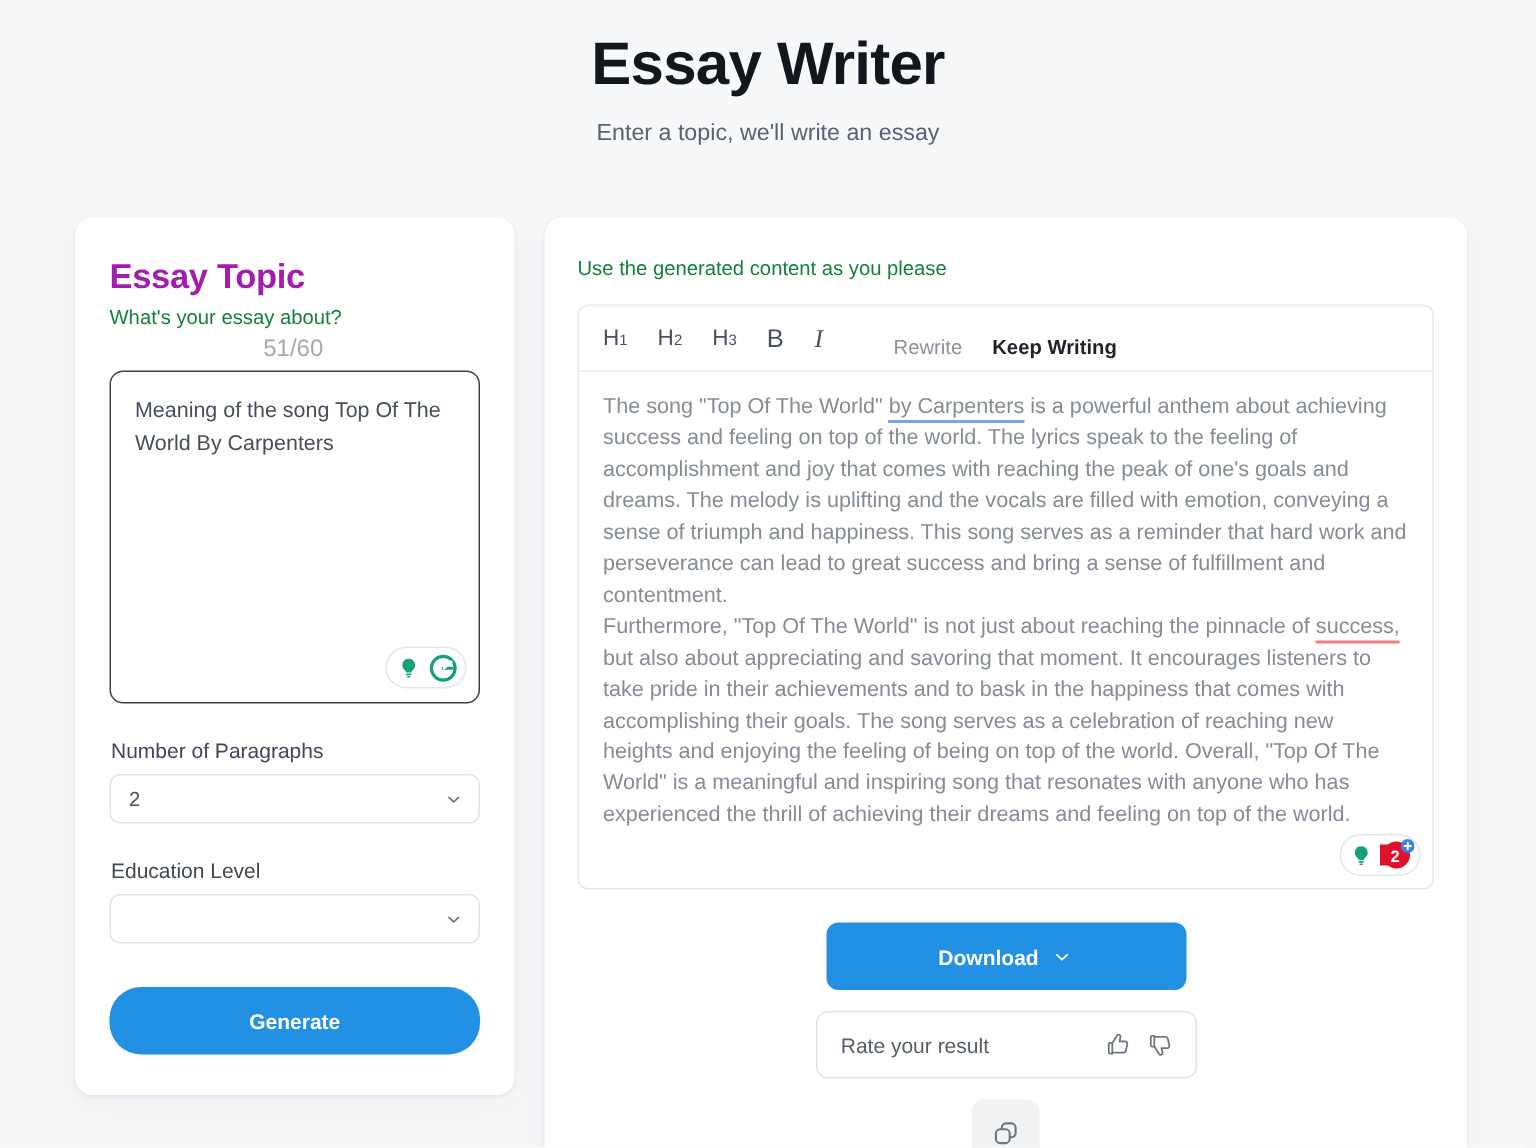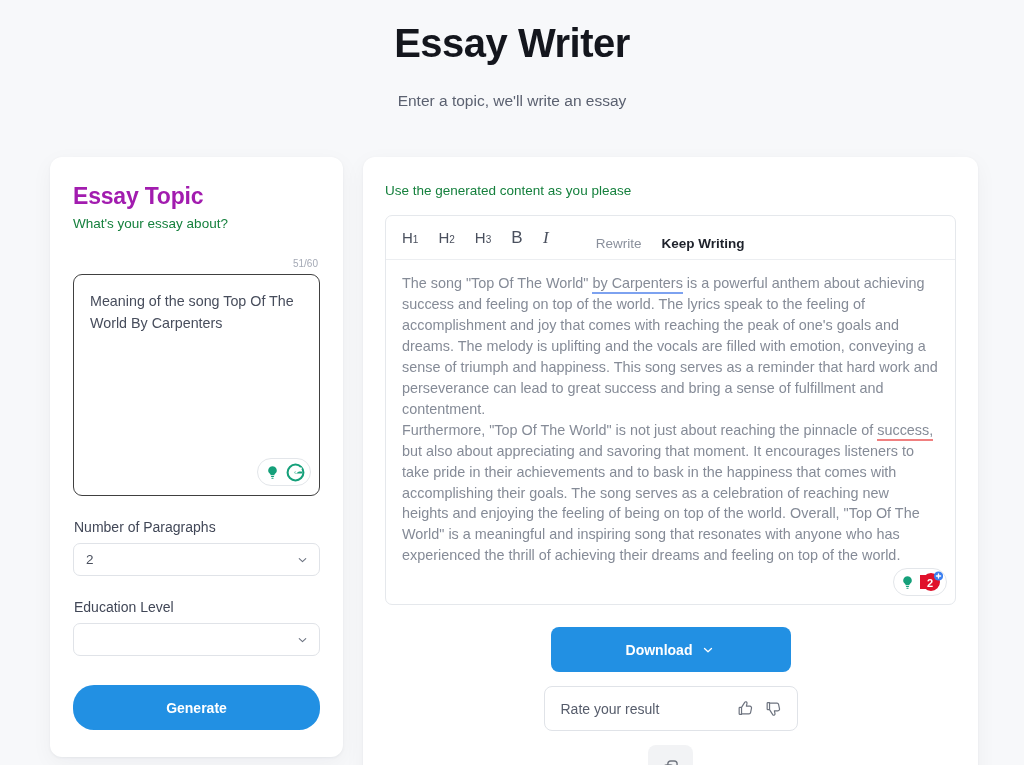--- a/index.html
+++ b/index.html
@@ -21,21 +21,21 @@
     font-size: 40px;
     font-weight: bold;
     letter-spacing: -0.5px;
     color: #14161d;
     margin: 0;
     line-height: 1.25;
   }
   .page-subtitle {
     font-size: 15.5px;
     color: #5b6170;
-    margin: 24px 0 0 0;
+    margin: 12px 0 0 0;
     font-weight: 400;
   }
 
   
   .panels {
     display: flex;
     gap: 20px;
     padding: 47px 46px 0 50px;
     align-items: flex-start;
   }
@@ -55,24 +55,24 @@
     letter-spacing: -0.2px;
   }
   .card-sub {
     font-size: 13.5px;
     color: #15803d;
     margin: 0;
   }
 
   
   .counter {
-    text-align: right;
-    font-size: 10px;
+    text-align: center;
+    font-size: 16px;
     color: #a4a9b5;
-    margin: 27px 2px 5px 0;
+    margin: 5px 2px 5px 0;
   }
   .topic-box {
     position: relative;
     border: 1px solid #404040;
     border-radius: 9px;
     height: 222px;
     padding: 16px 16px;
     background: #fff;
   }
   .topic-text {

